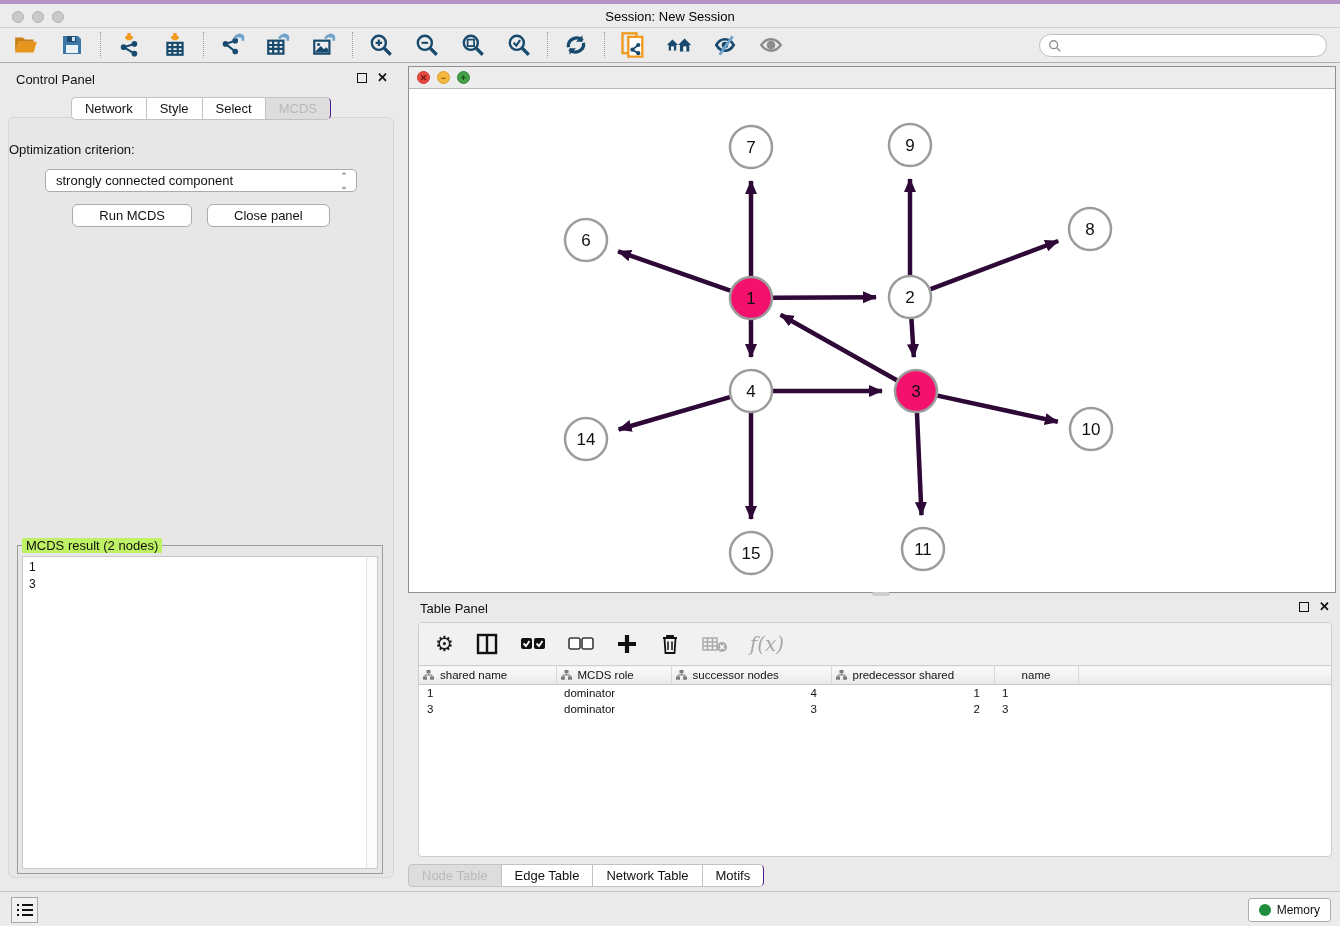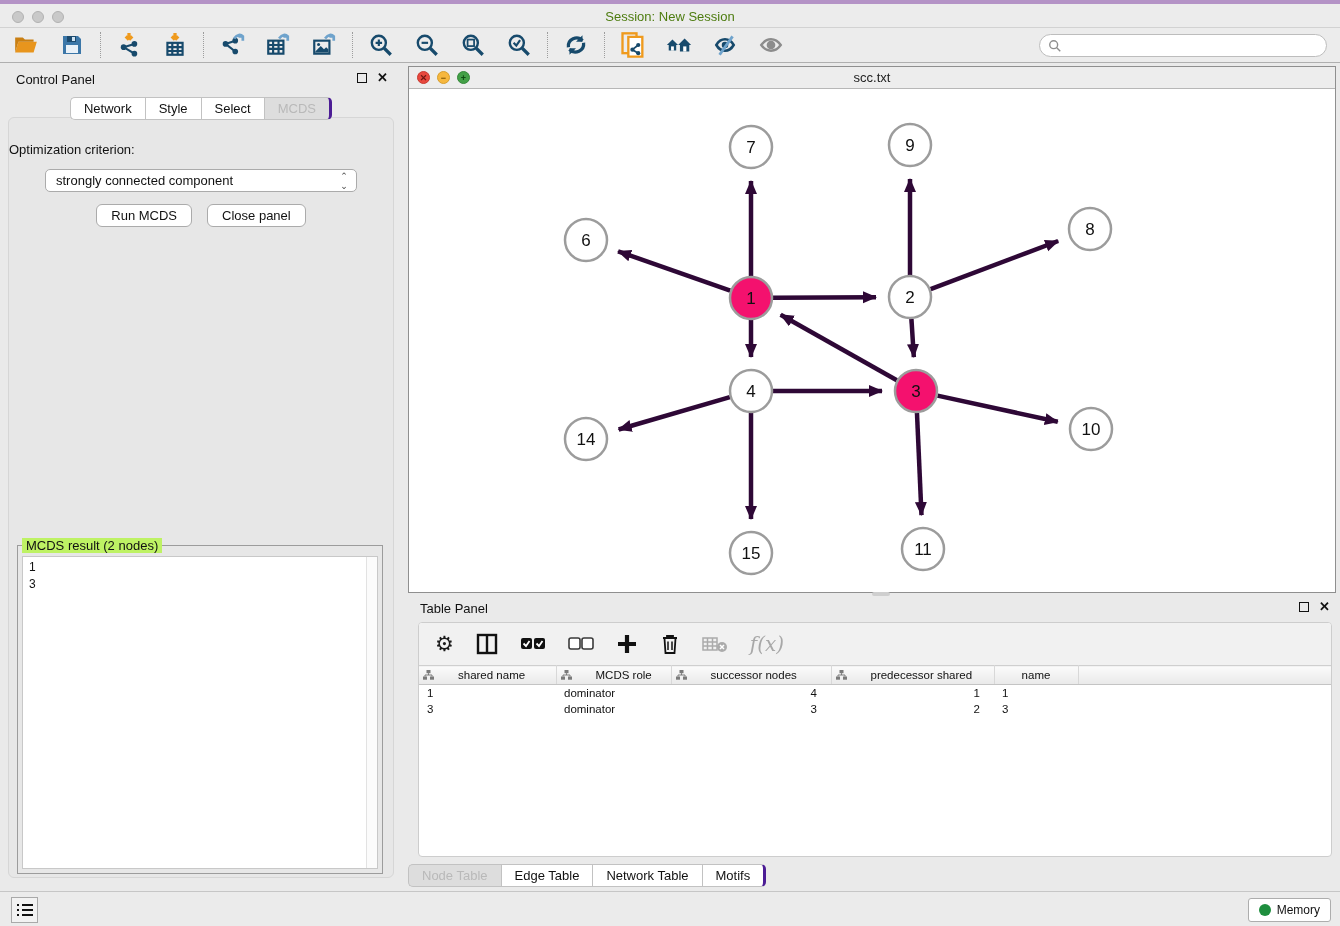--- a/index.html
+++ b/index.html
@@ -4,21 +4,21 @@
 <style>
   * { margin:0; padding:0; box-sizing:border-box; }
   html,body { width:1340px; height:926px; overflow:hidden; }
   body { font-family:"Liberation Sans", sans-serif; background:#EAEAEA; position:relative; color:#111; }
 
   
   .purple-strip { position:absolute; top:0; left:0; right:0; height:4px; background:#B493C6; }
   .titlebar { position:absolute; top:4px; left:0; right:0; height:23px; background:#ECECEC; }
   .traffic { position:absolute; top:7px; left:12px; display:flex; gap:8px; }
   .traffic .dot { width:12px; height:12px; border-radius:50%; background:#C9C9C9; border:1px solid #B2B2B2; }
-  .win-title { position:absolute; top:5px; left:0; right:0; text-align:center; font-size:13px; color:#4d7c0f; }
+  .win-title { position:absolute; top:5px; left:0; right:0; text-align:center; font-size:13px; color:#000000; }
 
   .toolbar { position:absolute; top:27px; left:0; right:0; height:36px; background:#ECECEC;
              border-top:1px solid #D2D2D2; border-bottom:1px solid #AFAFAF;
              display:flex; align-items:center; padding-left:12px; }
   .tb-group { display:flex; align-items:center; gap:18px; padding:0 14px; }
   .tb-sep { width:1px; height:26px; border-left:1px dotted #9d9d9d; }
   .tb-btn { width:28px; height:28px; display:flex; align-items:center; justify-content:center; cursor:default; }
   .searchbox { position:absolute; right:13px; top:6px; width:288px; height:23px; background:#fff;
                border:1px solid #BDBDBD; border-radius:12px; display:flex; align-items:center; padding-left:8px; }
   .searchbox input { border:none; outline:none; flex:1; font-size:12px; background:transparent; margin-left:5px; }
@@ -28,30 +28,30 @@
   .panel-title { position:absolute; left:12px; top:6px; font-size:13px; color:#111; }
   .panel-icons { position:absolute; right:10px; top:6px; display:flex; gap:10px; align-items:center; }
   .float-ico { width:10px; height:10px; border:1.5px solid #111; }
   .close-ico { font-size:13px; font-weight:bold; color:#111; line-height:11px; }
 
   
   #control-panel { position:absolute; left:4px; top:66px; width:394px; height:814px; }
   .cp-tabs { position:absolute; top:31px; left:0; right:0; display:flex; justify-content:center; z-index:2; }
   .seg-tab { font-size:13px; padding:3px 13px; background:#fff; border:1px solid #C2C2C2; border-right:none; color:#111; }
   .seg-tab:first-child { border-radius:5px 0 0 5px; }
-  .seg-tab:last-child { border-right:3px solid #4c1d95; border-radius:0 5px 5px 0; }
+  .seg-tab:last-child { border-right:1px solid #4c1d95; border-radius:0 5px 5px 0; }
   .seg-tab.selected { background:#DDDDDD; color:#B9B9B9; }
   .cp-body { position:absolute; left:4px; right:4px; top:51px; bottom:2px; background:#E7E7E7;
              border:1px solid #D6D6D6; border-radius:6px; }
   .opt-label { margin-top:24px; font-size:13px; }
   .dropdown { margin:12px auto 0 auto; width:312px; height:23px; background:#fff; border:1px solid #ABABAB;
               border-radius:5px; display:flex; align-items:center; padding-left:10px; font-size:13px; position:relative; }
   .stepper { position:absolute; right:6px; top:2px; width:12px; display:flex; flex-direction:column; align-items:center; line-height:9px; font-size:9px; color:#444; }
   .cp-buttons { display:flex; justify-content:center; gap:15px; margin-top:12px; }
-  .mac-btn { background:#fff; border:1px solid #ABABAB; border-radius:6px; font-size:13px; padding:3px 14px; color:#111; }
+  .mac-btn { background:#fff; border:1px solid #ABABAB; border-radius:6px; font-size:13px; padding:3px 26px; color:#111; }
 
   .result-group { position:absolute; left:8px; right:10px; top:427px; bottom:3px; border:1px solid #9C9C9C; }
   .result-legend { position:absolute; top:-8px; left:4px; background:#bef264; font-size:13px; padding:0 4px; }
   .result-inner { position:absolute; inset:10px 4px 4px 4px; background:#fff; border:1px solid #C8C8C8; display:flex; }
   .result-text { flex:1; font-size:12px; line-height:17px; padding:2px 0 0 6px; white-space:pre; }
   .result-scroll { width:11px; background:#FBFBFB; border-left:1px solid #E2E2E2; }
 
   
   #network-window { position:absolute; left:408px; top:66px; width:928px; height:527px;
                     border:1px solid #8F8F8F; background:#fff; }
@@ -67,21 +67,21 @@
   #table-panel { position:absolute; left:408px; top:595px; width:932px; height:293px; }
   .tp-container { position:absolute; left:10px; right:8px; top:27px; height:235px; background:#fff;
                   border:1px solid #CDCDCD; border-radius:4px; overflow:hidden; }
   .tp-toolbar { height:42px; background:#F1F1F1; display:flex; align-items:center; gap:22px; padding-left:16px; }
   .tp-ico { display:flex; align-items:center; justify-content:center; height:26px; }
   .gear-glyph { font-size:21px; color:#1A1A1A; }
   .fx-glyph { font-family:"DejaVu Serif", serif; font-style:italic; font-size:20px; color:#A8A8A8; }
   .tbl { width:100%; border-collapse:collapse; table-layout:fixed; }
   .tbl th { background:linear-gradient(#FBFBFB,#E9E9E9); border-top:1px solid #CFCFCF; border-bottom:1px solid #C4C4C4;
             border-right:1px solid #D8D8D8; font-weight:normal; font-size:11.5px; height:19px; padding:0 4px; text-align:left; }
-  .tbl th .hwrap { display:flex; align-items:center; gap:24px; justify-content:flex-start; }
+  .tbl th .hwrap { display:flex; align-items:center; gap:6px; justify-content:flex-start; }
   .tbl th.center .hwrap { justify-content:center;align-items:flex-end; }
   .tbl td { font-size:11.5px; height:16px; padding:0 8px; color:#111; }
   .tbl td.right { text-align:right; padding-right:14px; }
   .tp-tabs { position:absolute; left:0; right:0; top:269px; display:flex; }
 
   
   #status-bar { position:absolute; left:0; right:0; bottom:0; height:35px; background:#EBEBEB; border-top:1px solid #C6C6C6; }
   .list-btn { position:absolute; left:11px; top:5px; width:27px; height:26px; background:#F2F2F2; border:1px solid #A9A9A9; display:flex; align-items:center; justify-content:center; }
   .memory-btn { position:absolute; right:9px; top:6px; height:24px; background:#fff; border:1px solid #ADADAD; border-radius:3px; display:flex; align-items:center; gap:6px; padding:1px 10px; font-size:12px; }
   .mem-dot { width:12px; height:12px; border-radius:50%; background:#1E8E3E; }
@@ -289,21 +289,20 @@
   </div>
 </div>
 
 <div id="network-window">
   <div class="nw-titlebar">
     <div class="nw-lights">
       <div class="nw-light" style="background:#E8483E;color:#6E1712;border:1px solid #C93A31;">✕</div>
       <div class="nw-light" style="background:#F6B73E;color:#7A5200;border:1px solid #D79E2D;">−</div>
       <div class="nw-light" style="background:#43A047;color:#0E4C12;border:1px solid #35883A;">+</div>
     </div>
-    <div class="nw-title">scc.txt</div>
   </div>
   <div class="nw-canvas">
     <svg id="graph-svg" width="926" height="504">
         <defs>
           <marker id="arrow" markerUnits="userSpaceOnUse" markerWidth="16" markerHeight="14" refX="13" refY="6" orient="auto">
             <path d="M0,0 L14,6 L0,12 Z" fill="#2E0836"></path>
           </marker>
         </defs>
         <line x1="342" y1="187" x2="342" y2="92" stroke="#2E0836" stroke-width="4.5" marker-end="url(#arrow)"></line>
         <line x1="321.2449403778676" y1="201.7042820722201" x2="209.07600123420463" y2="162.27520043384163" stroke="#2E0836" stroke-width="4.5" marker-end="url(#arrow)"></line>

